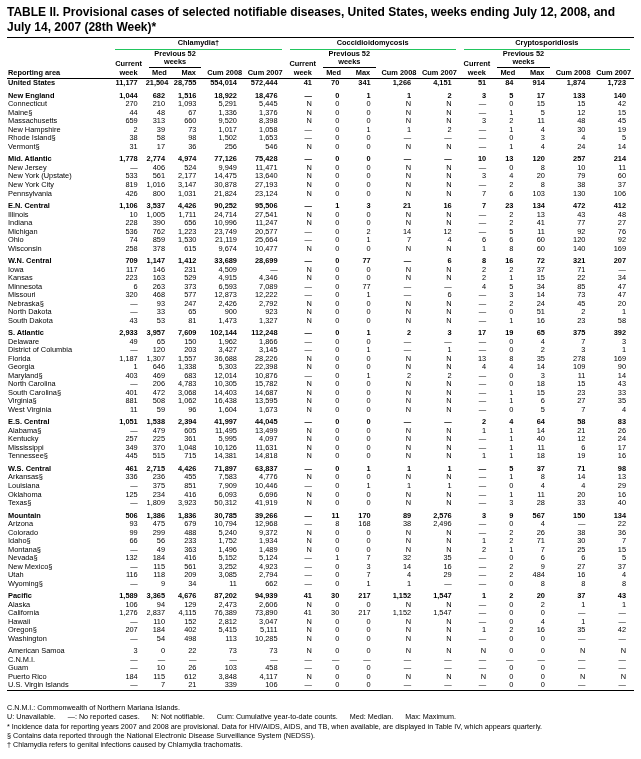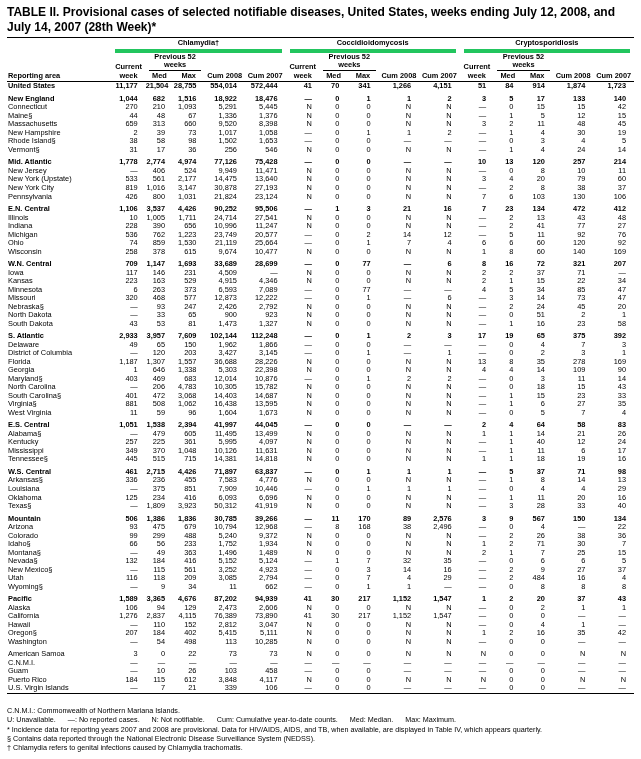--- a/index.html
+++ b/index.html
@@ -13,21 +13,21 @@
   .title { font-size:12px; font-weight:bold; line-height:1.22; margin-bottom:3px; }
   table {
     width:100%; border-collapse:collapse; table-layout:fixed;
     border-top:1px solid #000; border-bottom:1px solid #000;
   }
   thead { border-bottom:1px solid #000; }
   th, td { font-size:7.4px; line-height:1.15; padding:0; }
   thead th { font-weight:bold; text-align:center; vertical-align:bottom; padding:1px 1px 1px 1px; }
   th.area-h { text-align:left; padding-left:1px; }
   th.grp { padding:1px 4px 0 4px; }
-  th.grp span { display:block; border-bottom:4px solid #22c55e; padding-bottom:1px; }
+  th.grp span { display:block; border-bottom:1px solid #22c55e; padding-bottom:1px; }
   th.prev { padding:0 3px; }
   th.prev span { display:block; border-bottom:1px solid #000000; }
   tbody td { text-align:right; padding-right:8px; vertical-align:bottom; }
   tbody td.area { text-align:left; padding-right:0; padding-left:1px; white-space:nowrap; }
   tr.bold td { font-weight:bold; }
   tr.gap td { padding-top:4px; }
   .col-cw { width:34px; } .col-med { width:27px; } .col-max { width:31px; } .col-cum { width:40px; }
   .col-area { width:103px; }
   .footnotes { font-size:7.2px; line-height:1.3; margin-top:12px; }
   .footnotes div { white-space:pre-wrap; padding-left:6px; text-indent:-6px; }
@@ -438,21 +438,21 @@
         <td>1</td>
         <td>8</td>
         <td>60</td>
         <td>140</td>
         <td>169</td>
       </tr>
       <tr class="bold gap">
         <td class="area">W.N. Central</td>
         <td>709</td>
         <td>1,147</td>
-        <td>1,693</td>
+        <td>1,412</td>
         <td>33,689</td>
         <td>28,699</td>
         <td>—</td>
         <td>0</td>
         <td>77</td>
         <td>—</td>
         <td>6</td>
         <td>8</td>
         <td>16</td>
         <td>72</td>

